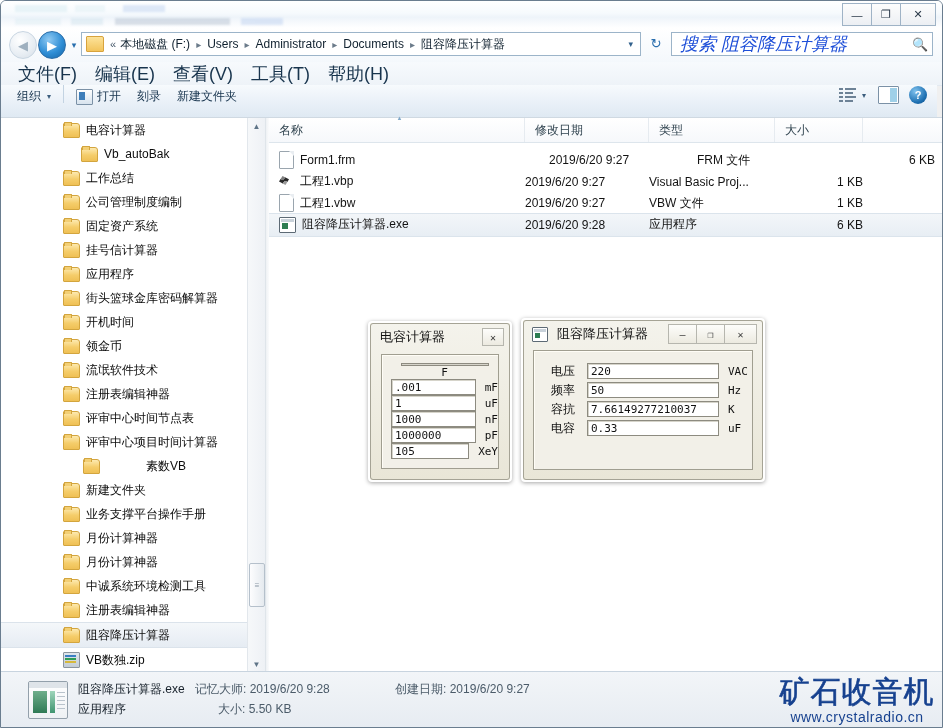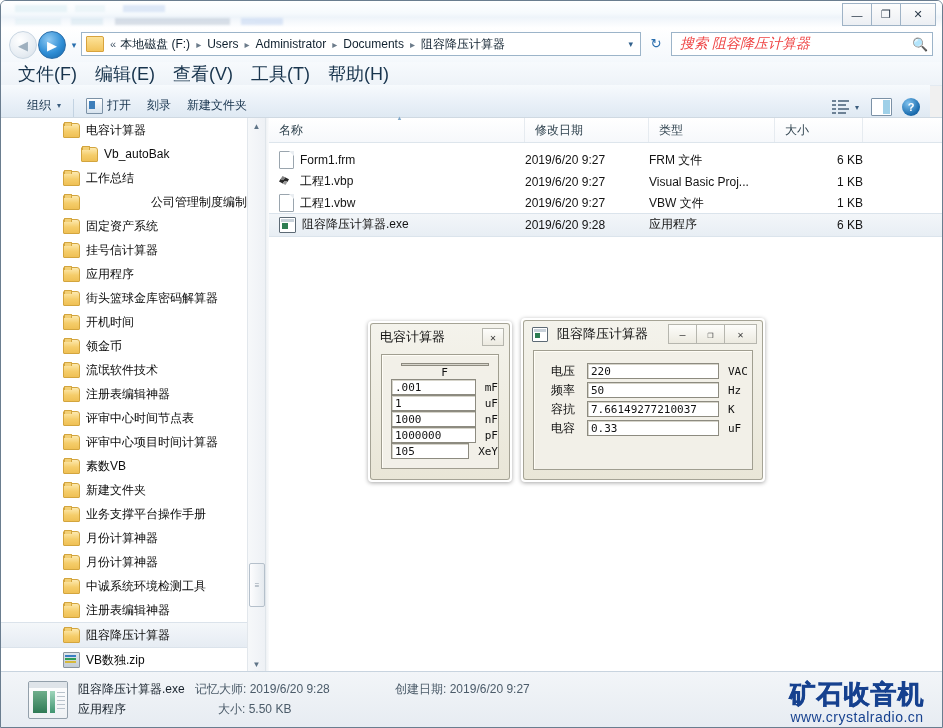--- a/index.html
+++ b/index.html
@@ -84,38 +84,38 @@
   .refresh{
     position:absolute;left:645px;top:7px;width:20px;height:18px;
     color:#2b6fae;font-size:13px;text-align:center;line-height:18px;
   }
   .searchbox{
     position:absolute;left:670px;top:4px;width:262px;height:24px;
     background:#fff;border:1px solid #9cb4c9;box-sizing:border-box;
     display:flex;align-items:center;
   }
   .searchbox .ph{
-    flex:1;padding-left:8px;font-style:italic;color:#ef4444;font-size:14px;
+    flex:1;padding-left:8px;font-style:italic;color:#1d4ed8;font-size:18px;
     white-space:nowrap;overflow:hidden;
   }
   .search-ico{width:24px;text-align:center;color:#2a6096;font-size:13px;}
   
   .menubar{
     position:absolute;left:0;top:61px;right:0;height:23px;
     background:linear-gradient(180deg,#f7fafd,#eef3f8);
     display:flex;align-items:center;padding-left:8px;
     border-bottom:1px solid #e3eaf1;
   }
   .menuitem{padding:2px 9px;color:#18344d;font-size:18px;cursor:default;}
   
   .cmdbar{
-    position:absolute;left:0;top:84px;right:12px;height:32px;
+    position:absolute;left:0;top:84px;right:5px;height:32px;
     background:linear-gradient(180deg,#f7fafd 0%,#eaf1f8 52%,#dfe9f3 100%);
     border-bottom:1px solid #bdcfe0;
-    display:flex;align-items:flex-end;padding-left:18px;
+    display:flex;align-items:flex-start;padding-left:8px;
   }
   .cmd{
     display:flex;align-items:center;gap:4px;
     padding:3px 8px;color:#15324c;font-size:12px;white-space:nowrap;
   }
   .cmd .caret{font-size:8px;color:#3b5d7d;margin-left:2px;}
   .cmd-sep{width:1px;height:18px;background:#c3d3e2;margin:0 4px;}
   .cmd-ico{
     width:15px;height:14px;border:1px solid #7b91a6;border-radius:1px;
     background:linear-gradient(180deg,#ffffff,#d7e3ee);
@@ -279,21 +279,21 @@
   .st-l2{position:absolute;left:77px;top:29px;font-size:12px;color:#16202a;white-space:nowrap;}
   .st-meta{color:#4b5b69;}
   .st-d1{position:absolute;left:194px;top:9px;font-size:12px;color:#4b5b69;white-space:nowrap;}
   .st-d2{position:absolute;left:217px;top:29px;font-size:12px;color:#4b5b69;white-space:nowrap;}
   .st-c1{position:absolute;left:394px;top:9px;font-size:12px;color:#4b5b69;white-space:nowrap;}
   .logo{
     position:absolute;right:2px;bottom:3px;width:166px;height:57px;
     display:flex;flex-direction:column;align-items:center;justify-content:flex-end;
   }
   .logo-cn{
-    font-size:26px;font-weight:bold;color:#16418f;letter-spacing:1px;line-height:1;
+    font-size:30px;font-weight:normal;color:#16418f;letter-spacing:1px;line-height:1;
     font-family:"DejaVu Sans","Liberation Sans",sans-serif;
     -webkit-text-stroke:0.6px #16418f;
   }
   .logo-url{
     font-size:14px;color:#16418f;letter-spacing:.5px;margin-top:3px;line-height:1;
   }
   
   .vbdlg{
     position:absolute;background:#ece9d8;
     border:2px solid #fff;border-radius:4px;
@@ -444,21 +444,21 @@
             <span>电容计算器</span>
           </div>
           <div class="trow" style="padding-left: 80px;">
             <span class="tfold"></span>
             <span>Vb_autoBak</span>
           </div>
           <div class="trow" style="padding-left: 62px;">
             <span class="tfold"></span>
             <span>工作总结</span>
           </div>
-          <div class="trow" style="padding-left: 62px; justify-content: space-between;">
+          <div class="trow" style="padding-left: 62px;">
             <span class="tfold"></span>
             <span>公司管理制度编制</span>
           </div>
           <div class="trow" style="padding-left: 62px;">
             <span class="tfold"></span>
             <span>固定资产系统</span>
           </div>
           <div class="trow" style="padding-left: 62px;">
             <span class="tfold"></span>
             <span>挂号信计算器</span>
@@ -488,21 +488,21 @@
             <span>注册表编辑神器</span>
           </div>
           <div class="trow" style="padding-left: 62px;">
             <span class="tfold"></span>
             <span>评审中心时间节点表</span>
           </div>
           <div class="trow" style="padding-left: 62px;">
             <span class="tfold"></span>
             <span>评审中心项目时间计算器</span>
           </div>
-          <div class="trow" style="padding-left: 62px;">
+          <div class="trow" style="padding-left: 82px; gap: 40px;">
             <span class="tfold"></span>
             <span>素数VB</span>
           </div>
           <div class="trow" style="padding-left: 62px;">
             <span class="tfold"></span>
             <span>新建文件夹</span>
           </div>
           <div class="trow" style="padding-left: 62px;">
             <span class="tfold"></span>
             <span>业务支撑平台操作手册</span>
@@ -543,21 +543,21 @@
 
     <div class="listpane">
       <div class="colhead">
         <div class="col sorted" style="width:256px;">名称</div>
         <div class="col" style="width:124px;">修改日期</div>
         <div class="col" style="width:126px;">类型</div>
         <div class="col" style="width:88px;">大小</div>
         <div class="col" style="flex:1;border-right:none;"></div>
       </div>
       <div id="filerows">
-          <div class="frow" style="top: 30px;">
+          <div class="frow" style="top: 30px; gap: 24px;">
             <div class="fc-name">
               <span class="ico-doc"></span>
               <span>Form1.frm</span>
             </div>
             <div class="fc-date">2019/6/20 9:27</div>
             <div class="fc-type">FRM 文件</div>
             <div class="fc-size">6 KB</div>
           </div>
           <div class="frow" style="top: 51.5px;">
             <div class="fc-name">

